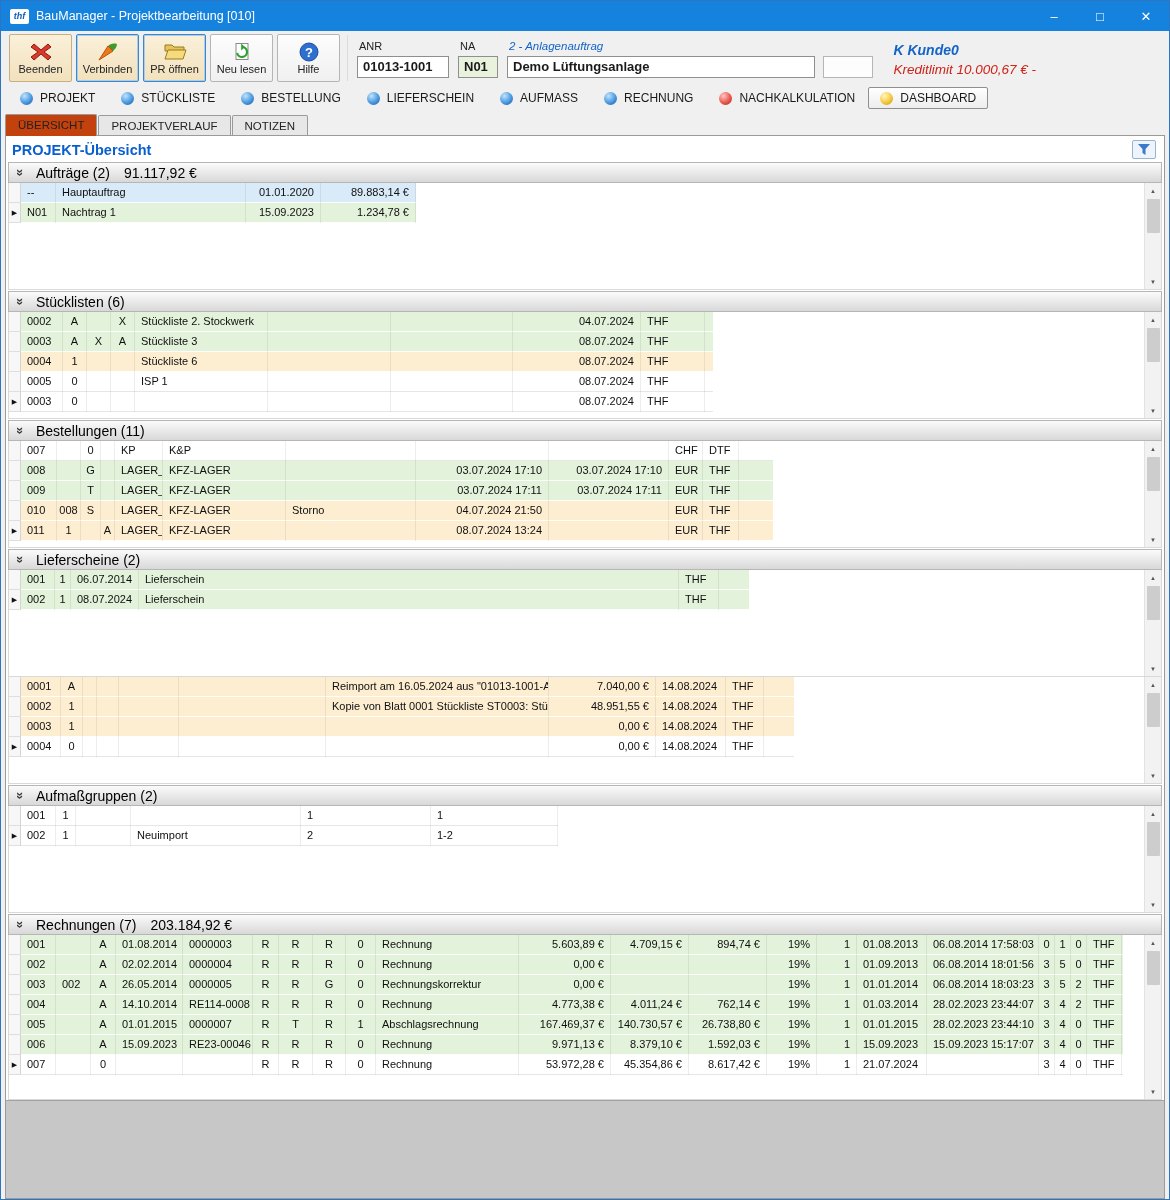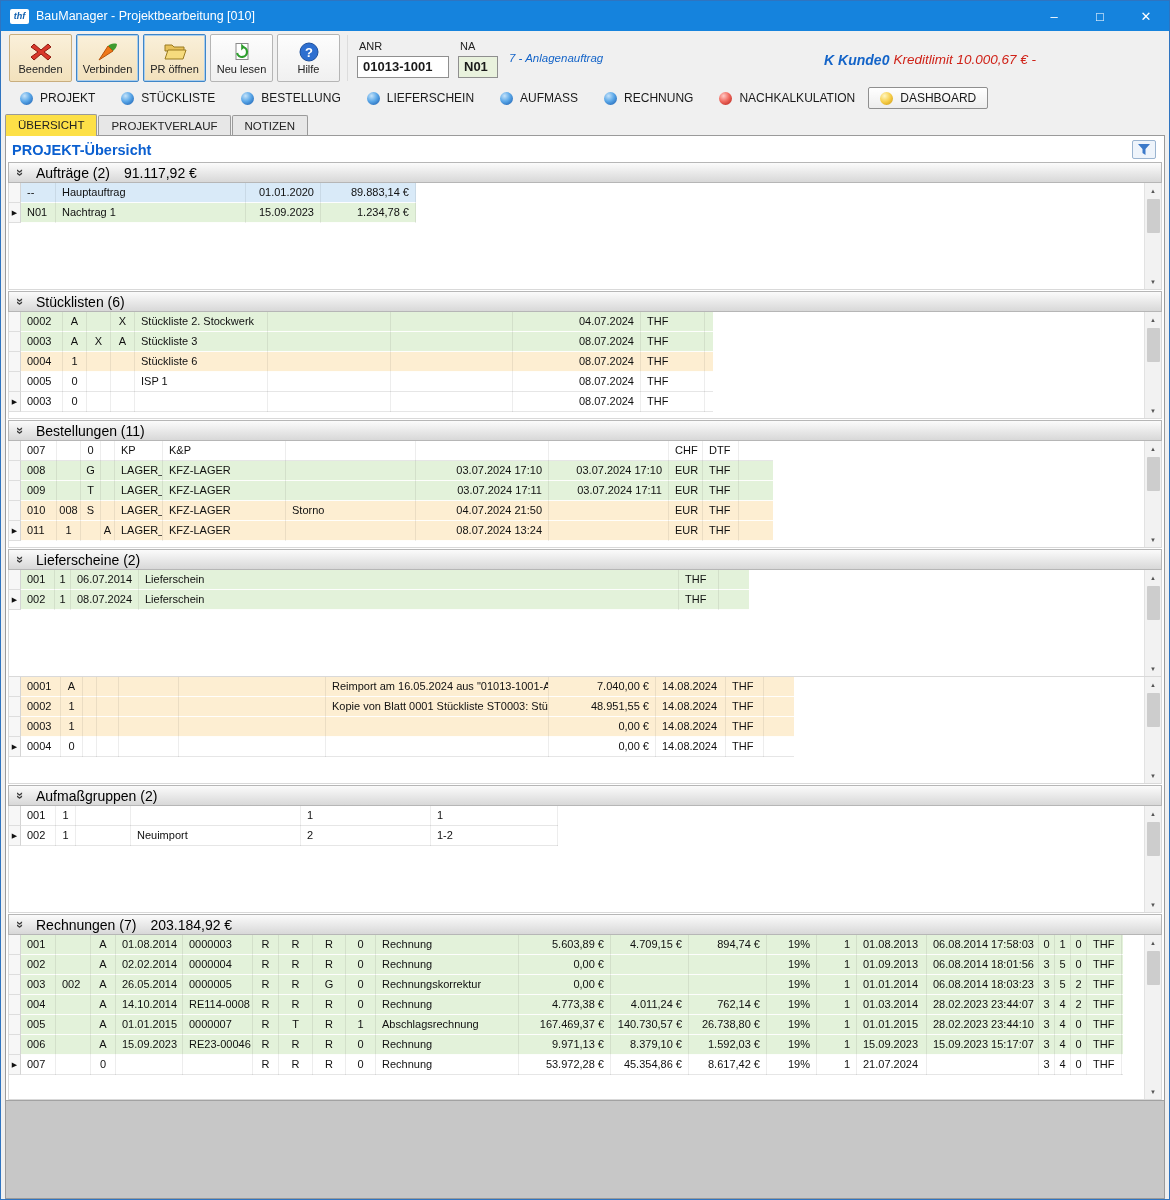--- a/index.html
+++ b/index.html
@@ -28,38 +28,38 @@
   .fgroup{display:flex;flex-direction:column;gap:3px;margin-right:9px;padding-top:1px}
   .flabel{font-size:11px;color:#222;padding-left:2px;height:13px}
   .blue-italic{color:#1464c8;font-style:italic;font-size:11.5px}
   .finput{height:22px;border:1px solid #8f8f8f;font-family:"Liberation Sans",sans-serif;font-weight:bold;font-size:13px;
     padding:0 5px;background:#fff;color:#1a1a1a}
   .finput.anr{width:92px}
   .finput.na{width:40px;background:#e9f2dd}
   .finput.project{width:308px}
   .finput.extra{width:50px;border:1px solid #b5b5b5;background:#fdfdfd}
   .proj-row{display:flex;gap:8px}
-  .cust{margin-left:auto;margin-right:125px;display:flex;flex-direction:row;gap:4px;padding-top:3px}
+  .cust{margin-left:auto;margin-right:125px;display:flex;flex-direction:column;gap:4px;padding-top:3px}
   .cust-name{color:#1464c8;font-style:italic;font-weight:bold;font-size:14px}
   .credit{color:#cf2218;font-style:italic;font-size:13.5px}
 
   
   .main-tabs{height:26px;display:flex;align-items:center;padding:0 6px;background:#f0f0f0;flex:0 0 auto}
   .mtab{display:flex;align-items:center;gap:7px;padding:3px 13px;font-size:12px;color:#1a1a1a;white-space:nowrap}
   .mtab.boxed{border:1px solid #8f8f8f;background:linear-gradient(#ffffff,#ededed);border-radius:2px;padding:3px 11px}
   .sphere{width:13px;height:13px;border-radius:50%;flex:0 0 auto}
   .sphere.blue{background:radial-gradient(circle at 35% 30%,#c4e2f9 0%,#5aa7e8 45%,#1254a8 100%)}
   .sphere.red{background:radial-gradient(circle at 35% 30%,#ffc9c4 0%,#f06a60 45%,#b01810 100%)}
   .sphere.yellow{background:radial-gradient(circle at 35% 30%,#fff6c0 0%,#f6cd48 50%,#c8920a 100%)}
 
   
   .subtabs{height:24px;display:flex;align-items:flex-end;padding:0 4px;background:#f0f0f0;flex:0 0 auto}
   .stab{padding:4px 12px 3px;font-size:11.5px;color:#222;background:#e7e7e7;border:1px solid #9a9a9a;border-bottom:none;
     border-radius:2px 2px 0 0;margin-right:1px;position:relative}
-  .stab.active{background:#fde047;z-index:3;padding-bottom:5px;margin-bottom:-1px}
+  .stab.active{background:#c2410c;z-index:3;padding-bottom:5px;margin-bottom:-1px}
 
   
   .panel{flex:1 1 auto;margin:0 4px;background:#fff;border:1px solid #9a9a9a;display:flex;flex-direction:column;overflow:hidden;position:relative;z-index:2}
   .panel-head{display:flex;align-items:center;padding:5px 8px 3px 6px;height:25px}
   .page-title{color:#0a5fd0;font-weight:bold;font-size:14.5px}
   .filter-btn{margin-left:auto;width:24px;height:19px;border:1px solid #9ab4d0;background:#eef4fb;display:flex;align-items:center;justify-content:center;border-radius:2px}
 
   
   #sections{flex:0 0 auto}
   .section{margin:0 2px}
@@ -158,21 +158,25 @@
 
     <div class="fgroup">
       <label class="flabel">ANR</label>
       <input class="finput anr" value="01013-1001" style="">
     </div>
     <div class="fgroup">
       <label class="flabel">NA</label>
       <input class="finput na" value="N01" style="">
     </div>
     <div class="fgroup">
-      <label class="flabel blue-italic">7 - Anlagenauftrag</label>
+      <label class="flabel blue-italic">2 - Anlagenauftrag</label>
+      <div class="proj-row">
+        <input class="finput project" value="Demo Lüftungsanlage" style="">
+        <input class="finput extra" value="" style="">
+      </div>
     </div>
 
     <div class="cust">
       <div class="cust-name">K Kunde0</div>
       <div class="credit">Kreditlimit 10.000,67 € -</div>
     </div>
   </div>
 
   <div class="main-tabs" id="main-tabs">
       <div class="mtab">

